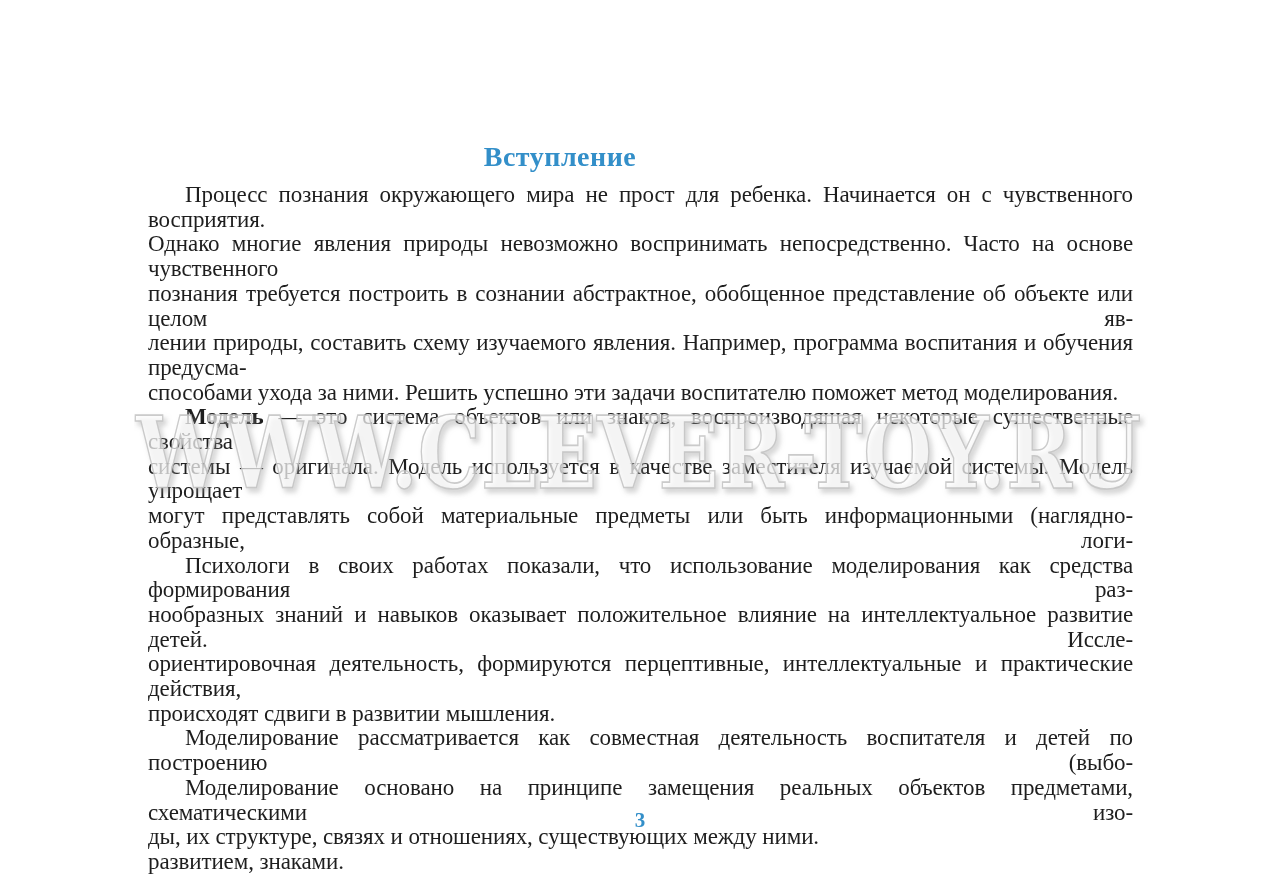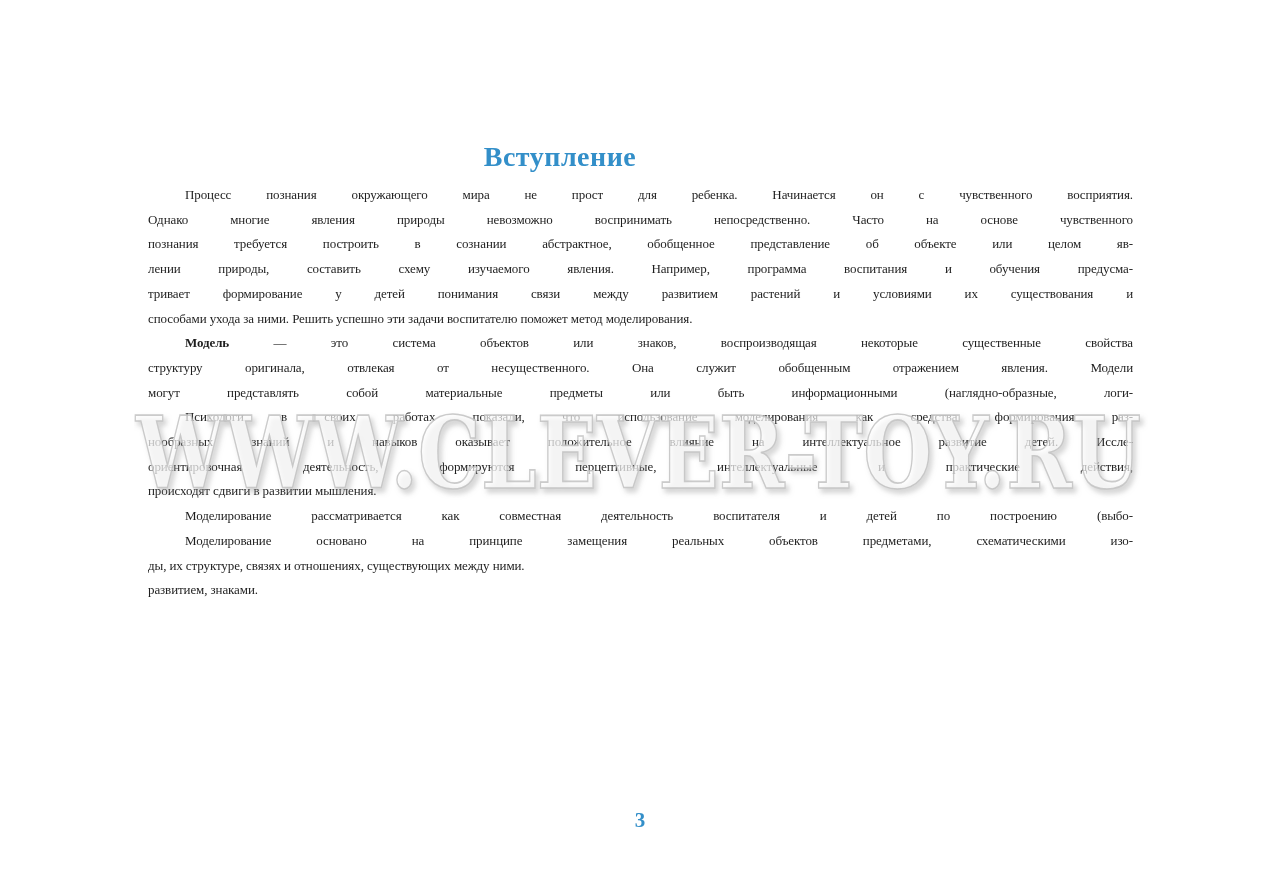--- a/index.html
+++ b/index.html
@@ -19,21 +19,21 @@
   .page{position:absolute;inset:0;}
   .doc-title{
     position:absolute;top:141px;left:0;width:1120px;
     text-align:center;
     font-size:28px;font-weight:bold;
     color:var(--accent);
     letter-spacing:0.5px;
   }
   .textblock{
     position:absolute;top:183px;left:148px;width:985px;
-    font-size:13px;
+    font-size:23px;
     line-height:24.7px;
     color:var(--body-ink);
     letter-spacing:-0.1px;
   }
   .ln{
     display:block;
     text-align:justify;
     text-align-last:justify;
     white-space:normal;
   }
@@ -61,24 +61,23 @@
 
 <div class="page">
 
   <div class="doc-title">Вступление</div>
 
   <div class="textblock" id="textblock">
       <div class="ln ln-first">Процесс познания окружающего мира не прост для ребенка. Начинается он с чувственного восприятия.</div>
       <div class="ln">Однако многие явления природы невозможно воспринимать непосредственно. Часто на основе чувственного</div>
       <div class="ln">познания требуется построить в сознании абстрактное, обобщенное представление об объекте или целом яв-</div>
       <div class="ln">лении природы, составить схему изучаемого явления. Например, программа воспитания и обучения предусма-</div>
-      <div class="ln">тривает формирование у детей понимания связи между развитием растений и условиями их существования и</div>
       <div class="ln ln-last">способами ухода за ними. Решить успешно эти задачи воспитателю поможет метод моделирования.</div>
       <div class="ln ln-first"><b>Модель</b><span> — это система объектов или знаков, воспроизводящая некоторые существенные свойства</span></div>
-      <div class="ln">структуру оригинала, отвлекая от несущественного. Она служит обобщенным отражением явления. Модели</div>
+      <div class="ln">системы — оригинала. Модель используется в качестве заместителя изучаемой системы. Модель упрощает</div>
       <div class="ln">могут представлять собой материальные предметы или быть информационными (наглядно-образные, логи-</div>
       <div class="ln ln-first">Психологи в своих работах показали, что использование моделирования как средства формирования раз-</div>
       <div class="ln">нообразных знаний и навыков оказывает положительное влияние на интеллектуальное развитие детей. Иссле-</div>
       <div class="ln">ориентировочная деятельность, формируются перцептивные, интеллектуальные и практические действия,</div>
       <div class="ln ln-last">происходят сдвиги в развитии мышления.</div>
       <div class="ln ln-first">Моделирование рассматривается как совместная деятельность воспитателя и детей по построению (выбо-</div>
       <div class="ln ln-first">Моделирование основано на принципе замещения реальных объектов предметами, схематическими изо-</div>
       <div class="ln ln-last">ды, их структуре, связях и отношениях, существующих между ними.</div>
       <div class="ln ln-last">развитием, знаками.</div>
     </div>

